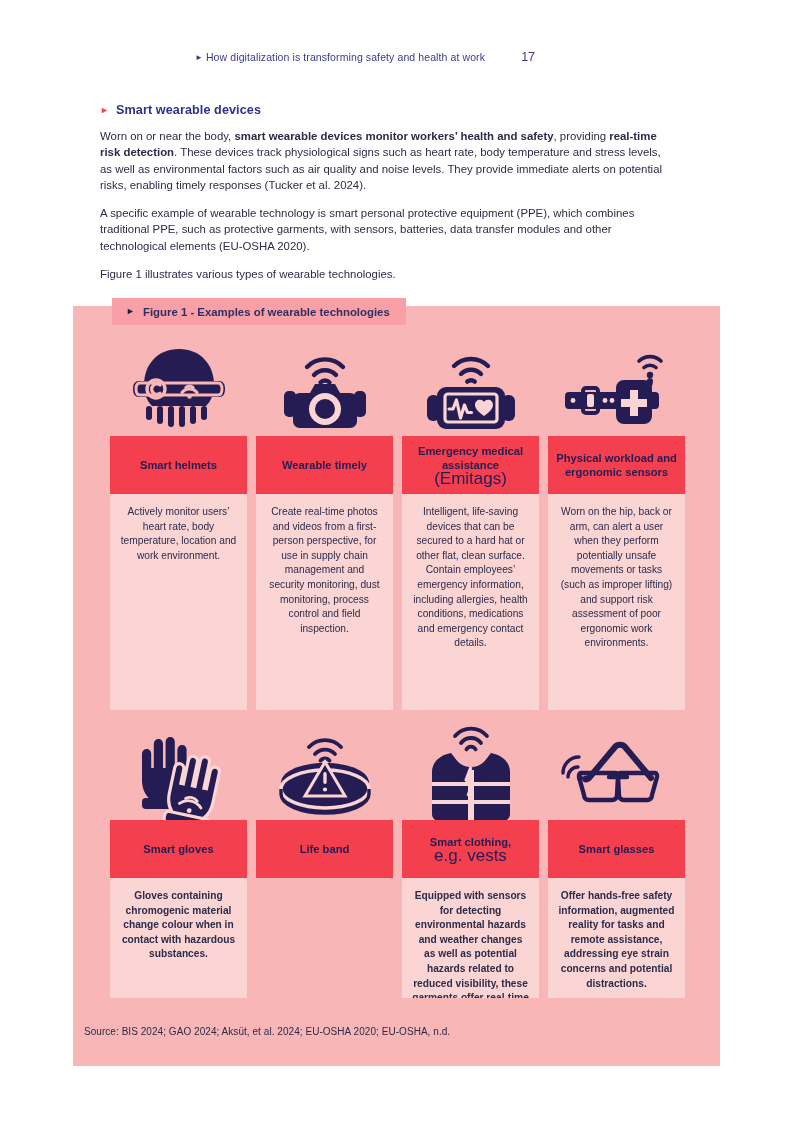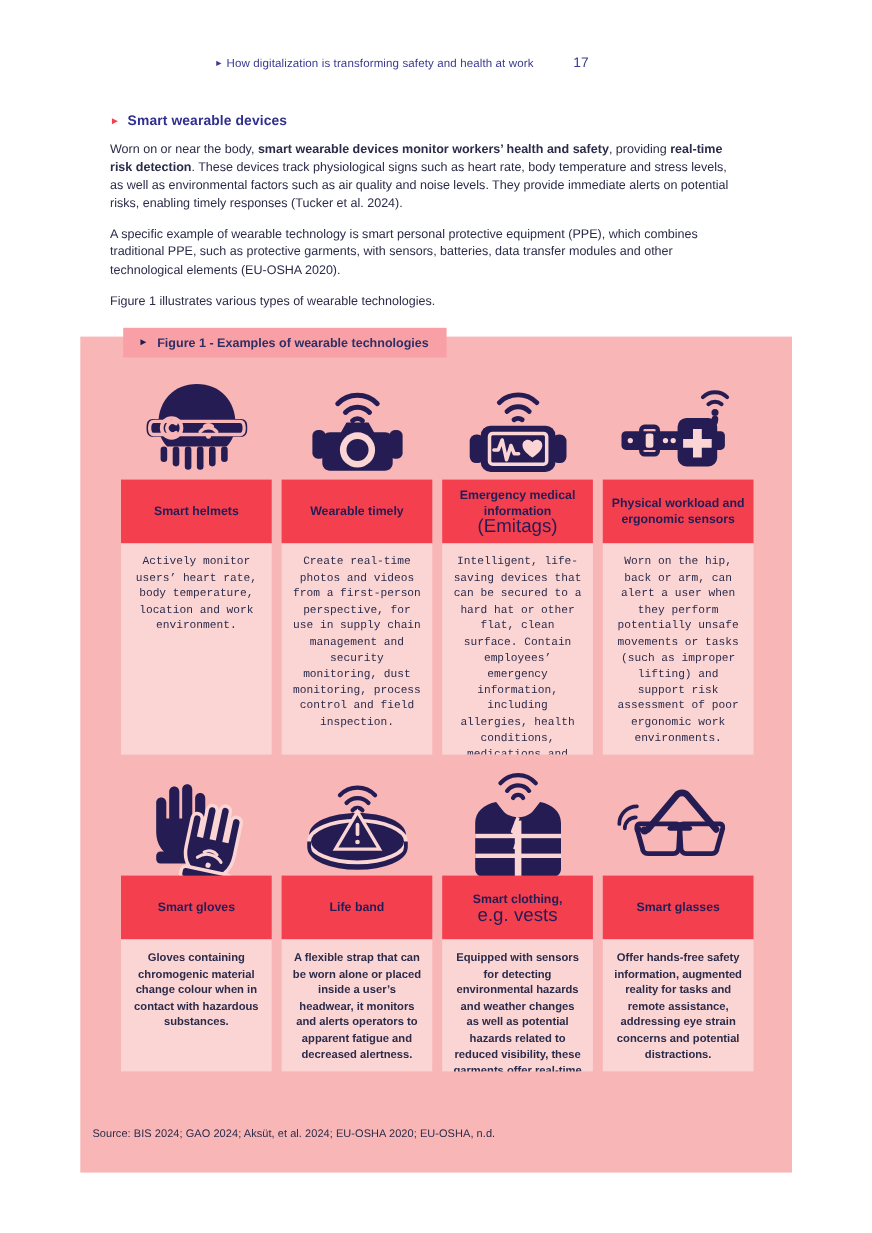--- a/index.html
+++ b/index.html
@@ -164,21 +164,21 @@
   .card-body {
     background: #fbd4d4;
     color: #2b2b4a;
     text-align: center;
     font-size: 10.2px;
     line-height: 14.6px;
     padding: 11px 10px 12px 10px;
     box-sizing: border-box;
     overflow: hidden;
   }
-  .row-1 .card-body { height: 192px; font-family: Liberation Mono, monospace; }
+  .row-1 .card-body { height: 216px; }
   .row-2 .card-body { height: 120px; font-weight: bold; }
 
   
   .source {
     position: absolute;
     left: 11px;
     bottom: 29px;
     font-size: 10px;
     color: #2b2b4a;
     letter-spacing: 0.05px;
@@ -273,21 +273,21 @@
               </g>
               <rect x="4" y="50" width="13" height="26" rx="6" fill="#241c53"></rect>
               <rect x="79" y="50" width="13" height="26" rx="6" fill="#241c53"></rect>
               <rect x="14" y="42" width="68" height="42" rx="9" fill="#241c53"></rect>
               <rect x="22" y="49" width="52" height="28" rx="3" fill="none" stroke="#fbd4d4" stroke-width="3.2"></rect>
               <path d="M26 64h4l3.5-9 4 18 4-13 3 7.5h4" fill="none" stroke="#fbd4d4" stroke-width="3.2" stroke-linecap="round" stroke-linejoin="round"></path>
               <path d="M61 71c-6-4.5-9-7.5-9-11.3 0-2.9 2.2-5 4.9-5 1.7 0 3.3.9 4.1 2.3.8-1.4 2.4-2.3 4.1-2.3 2.7 0 4.9 2.1 4.9 5C70 63.5 67 66.5 61 71z" fill="#fbd4d4"></path>
             </svg>
           </div>
           <div class="card-head">
-            <span>Emergency medical information</span>
+            <span>Emergency medical assistance</span>
             <span class="sub">(Emitags)</span>
           </div>
           <div class="card-body">Intelligent, life-saving devices that can be secured to a hard hat or other flat, clean surface. Contain employees’ emergency information, including allergies, health conditions, medications and emergency contact details.</div>
         </div>
 
         <div class="col">
           <div class="icon-box">
             <svg width="112" height="86" viewBox="0 0 112 86" fill="none">
               <g stroke="#241c53" stroke-width="3.6" fill="none" stroke-linecap="round">
                 <path d="M78 16a16 16 0 0122 0"></path>
@@ -352,21 +352,20 @@
               <ellipse cx="52" cy="64" rx="44" ry="19" fill="none" stroke="#fbd4d4" stroke-width="3.4"></ellipse>
               <path d="M8 64v5c0 11 20 19 44 19s44-8 44-19v-5" fill="none" stroke="#241c53" stroke-width="3.4"></path>
               <path d="M52 37l20 34H32z" fill="#241c53" stroke="#fbd4d4" stroke-width="3"></path>
               <rect x="50.3" y="47" width="3.4" height="12" rx="1.7" fill="#fbd4d4"></rect>
               <circle cx="52" cy="64.5" r="2.1" fill="#fbd4d4"></circle>
             </svg>
           </div>
           <div class="card-head">
             <span>Life band</span>
           </div>
-          <div class="card-body">A flexible strap that can be worn alone or placed inside a user’s headwear, it monitors and alerts operators to apparent fatigue and decreased alertness.</div>
         </div>
 
         <div class="col">
           <div class="icon-box">
             <svg width="100" height="104" viewBox="0 0 100 104" fill="none">
               <g stroke="#241c53" stroke-width="3.8" fill="none" stroke-linecap="round">
                 <path d="M34 16a21 21 0 0132 0"></path>
                 <path d="M40 23a12.5 12.5 0 0120 0"></path>
                 <path d="M45.4 29.4a5.2 5.2 0 019.2 0"></path>
               </g>

